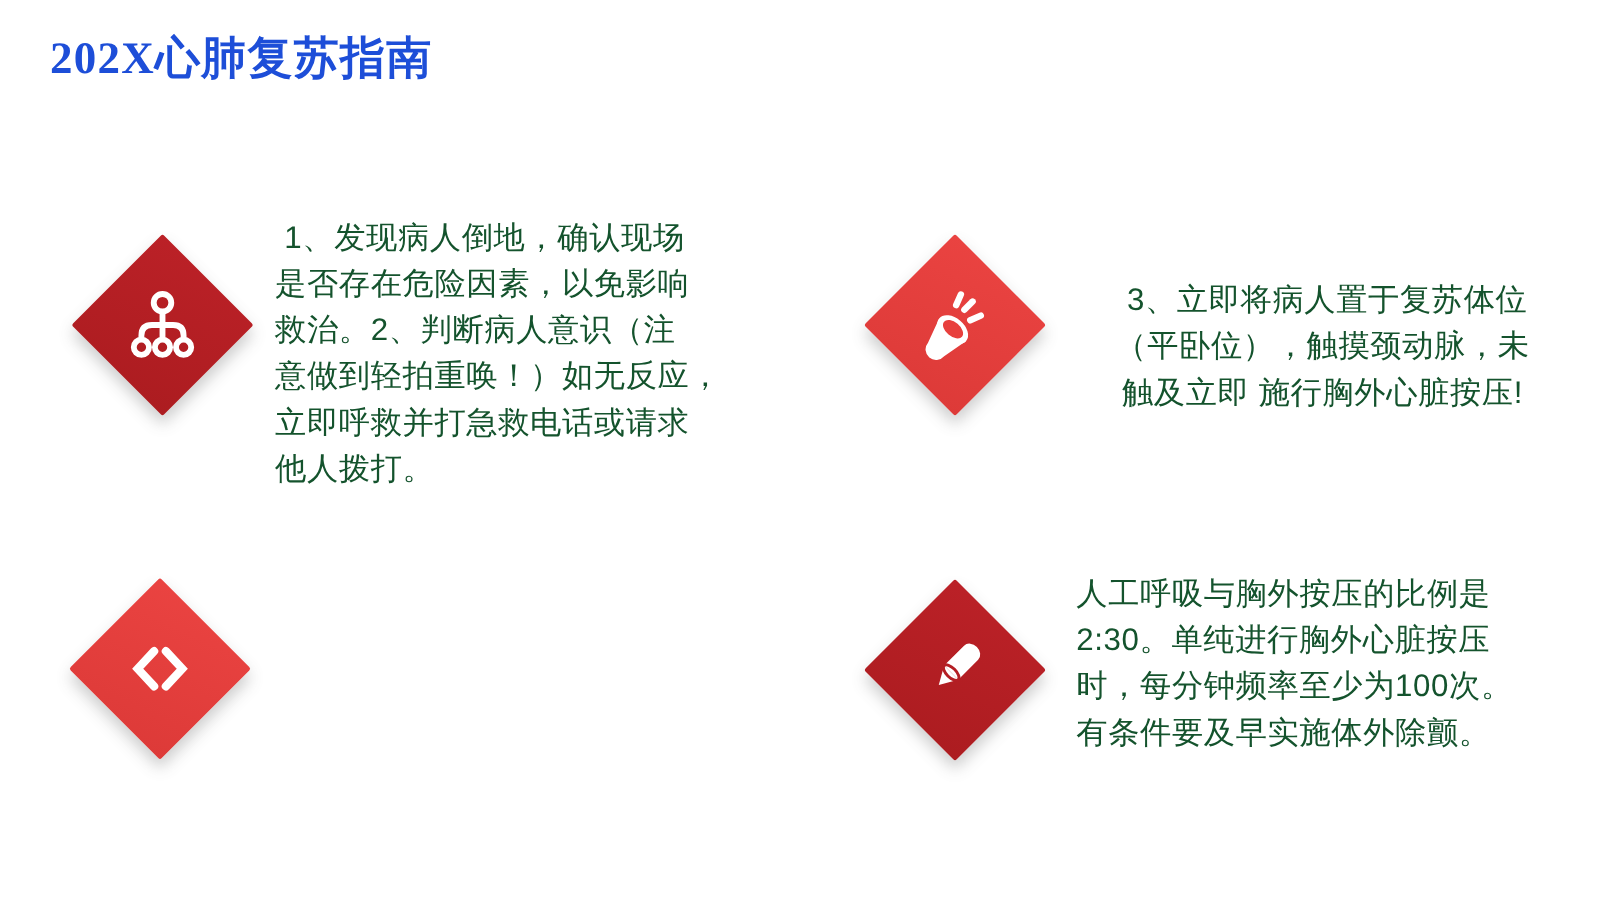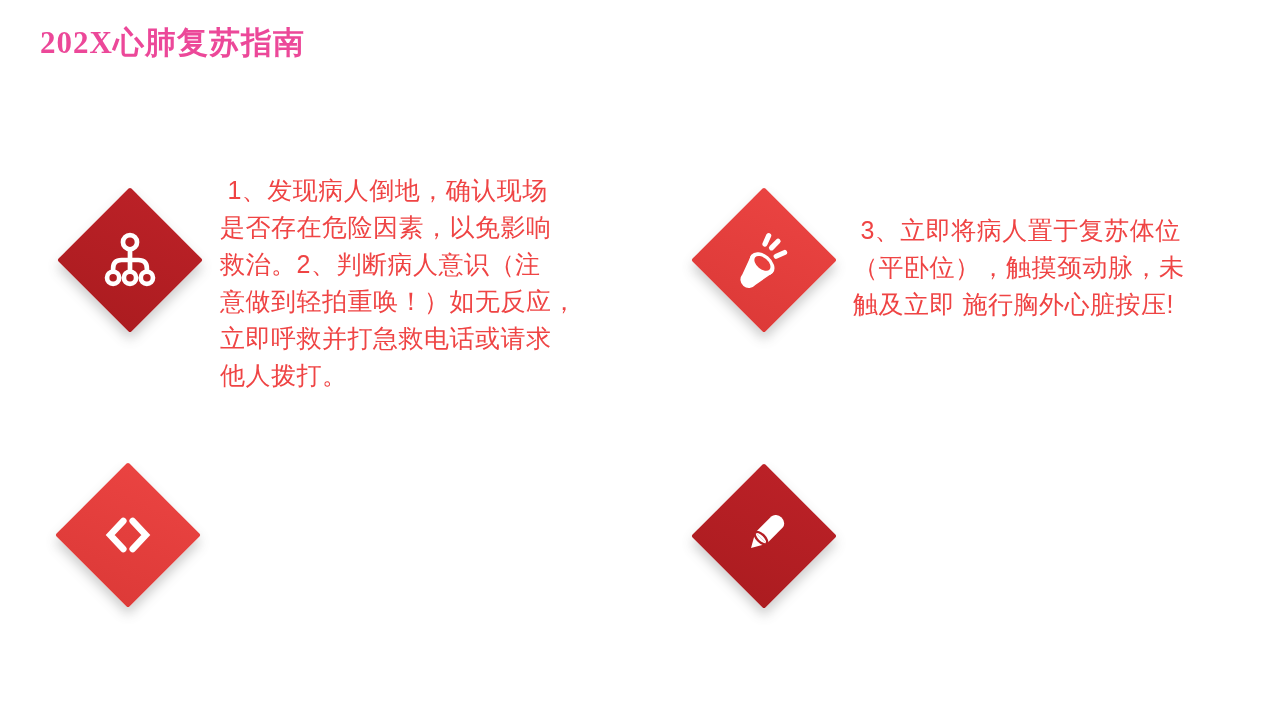--- a/index.html
+++ b/index.html
@@ -13,23 +13,23 @@
   }
 
   
   .title {
     position: absolute;
     left: 40px;
     top: 22px;
     margin: 0;
     font-family: "Liberation Serif", "DejaVu Serif", serif;
     font-weight: 700;
-    font-size: 31px;
+    font-size: 36px;
     letter-spacing: 1px;
-    color: #ec4899;
+    color: #1d4ed8;
   }
 
   
   .diamond {
     position: absolute;
     width: 146px;
     height: 146px;
     display: flex;
     align-items: center;
     justify-content: center;
@@ -63,24 +63,24 @@
   .d4 { left: 691px; top: 463px; }
 
   
   .card-text {
     position: absolute;
     margin: 0;
     white-space: pre-wrap;
     font-size: 25px;
     line-height: 37px;
     letter-spacing: 0.5px;
-    color: #ef4444;
+    color: #14532d;
   }
   .t1 { left: 220px; top: 172px; width: 430px; }
-  .t2 { left: 853px; top: 212px; width: 410px; }
+  .t2 { left: 853px; top: 222px; width: 410px; text-align: center; }
   .t3 { left: 220px; top: 490px; width: 430px; }
   .t4 { left: 861px; top: 457px; width: 410px; }
 </style>
 </head>
 <body>
 
 <div class="slide">
 
   <h1 class="title">202X心肺复苏指南</h1>
 
@@ -140,14 +140,18 @@
     <span class="icon">
       <svg viewBox="0 0 64 64" xmlns="http://www.w3.org/2000/svg">
         <g transform="translate(33,30) rotate(45)">
           <path d="M-8.5 6 V-18 A8.5 7 0 0 1 8.5 -18 V6 Z" fill="#ffffff"></path>
           <path d="M-8.5 6 L8.5 6 L0 21 Z" fill="#ffffff"></path>
           <ellipse cx="0" cy="6" rx="8.5" ry="4" fill="none" stroke="#b41e24" stroke-width="2.5"></ellipse>
         </g>
       </svg>
     </span>
   </div>
+  <p class="card-text t4">人工呼吸与胸外按压的比例是
+2:30。单纯进行胸外心脏按压
+时，每分钟频率至少为100次。
+有条件要及早实施体外除颤。</p>
 
 </div>
 
 </body></html>

